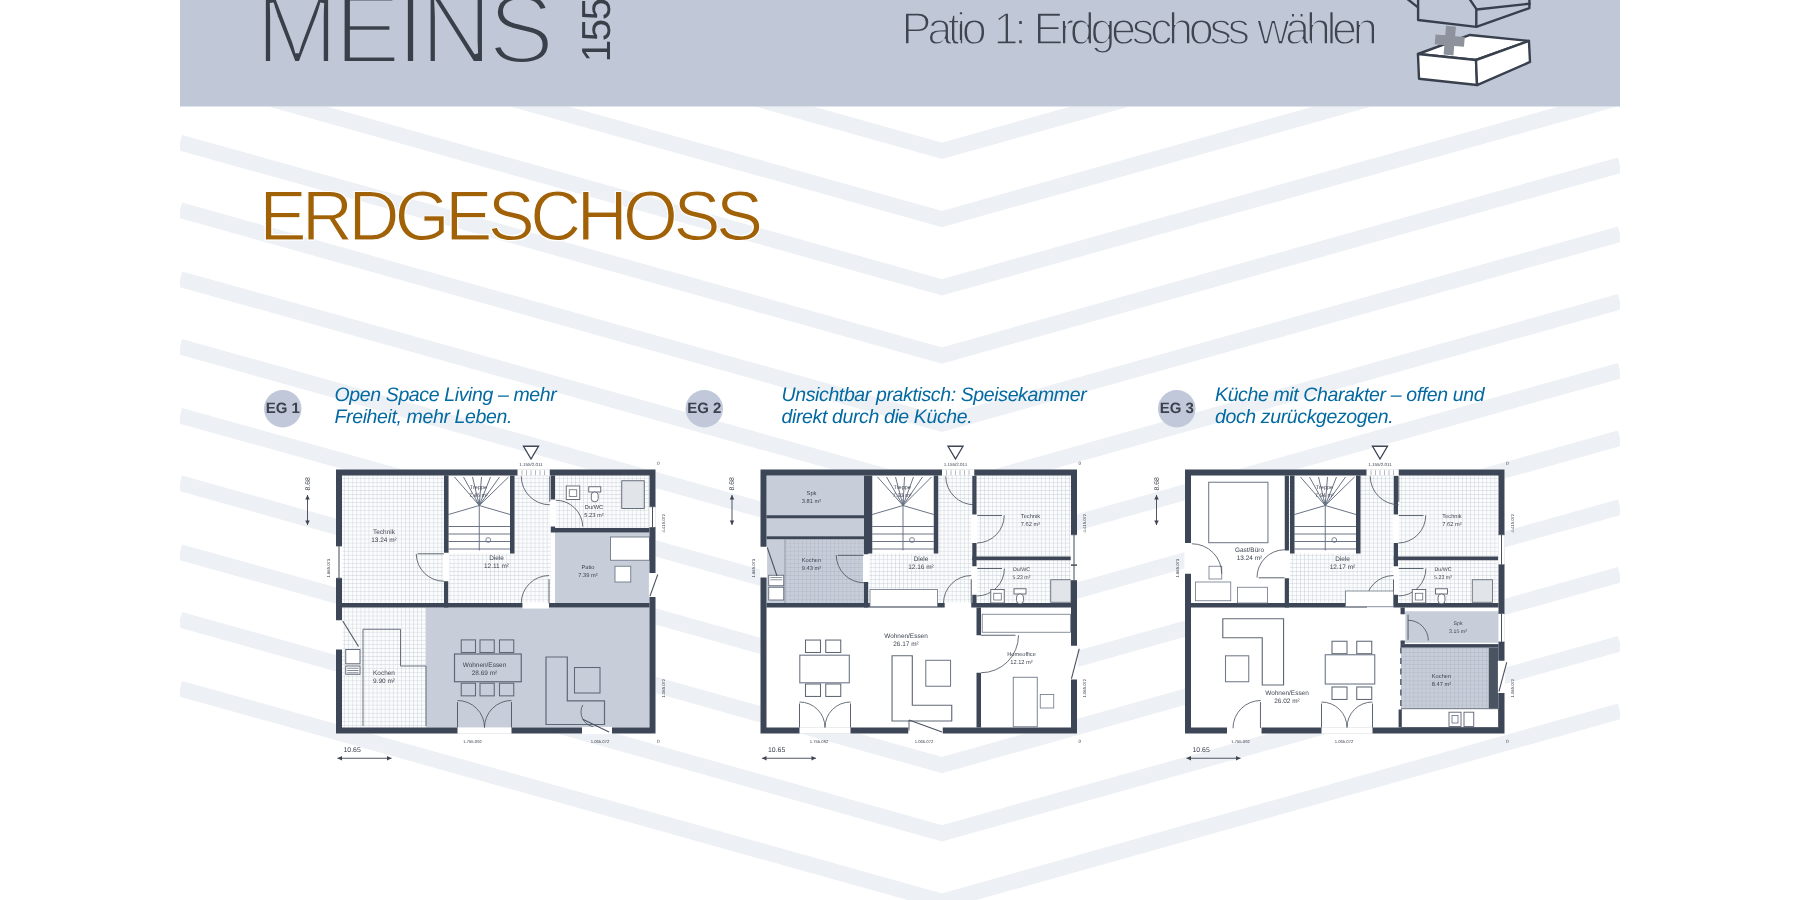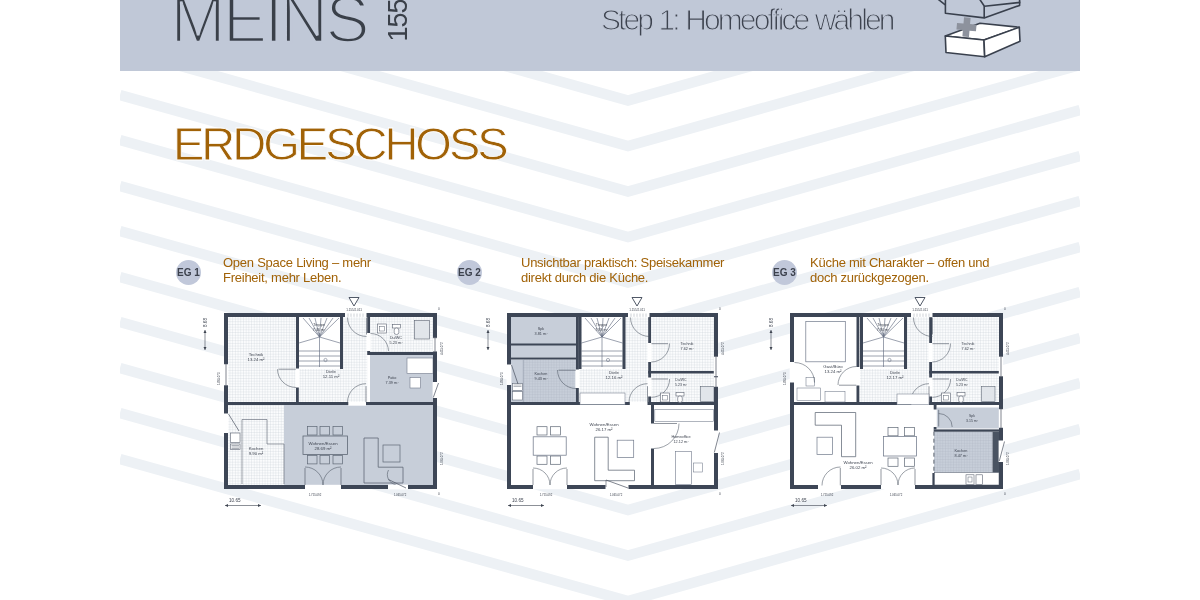--- a/index.html
+++ b/index.html
@@ -1,18 +1,18 @@
 <!DOCTYPE html>
 <html><head><meta charset="utf-8"><style>
 html,body{margin:0;padding:0;width:1200px;height:600px;background:#fff;overflow:hidden;}
 body{font-family:"Liberation Sans",sans-serif;position:relative;}
 div{position:absolute;}
 text{font-family:"Liberation Sans",sans-serif;}
 .badge{width:25px;height:25px;border-radius:50%;background:#c1c8da;color:#3c414d;font-size:10px;font-weight:bold;display:flex;align-items:center;justify-content:center;}
-.cap{font-size:13px;color:#a16207;line-height:14.5px;letter-spacing:-0.25px;}
+.cap{font-size:13px;color:#0369a1;line-height:14.5px;letter-spacing:-0.25px;font-style:italic;}
 </style></head><body>
 
 <svg style="position:absolute;left:0;top:0" width="1200" height="600" viewBox="0 0 1200 600">
 <defs>
       <clipPath id="cc">
         <rect x="120" y="71" width="960" height="529"></rect>
       </clipPath>
     </defs>
 <g clip-path="url(#cc)" stroke="#edf1f5" stroke-width="10.5" fill="none">
 <path d="M 120 -133 L 628 9.5 L 1080 -117"></path>
@@ -33,21 +33,21 @@
   </svg>
 
 <div style="left:120px;top:0;width:960px;height:71px;background:#c0c8d7"></div>
 
 <div style="left:170.5px;top:-14px;font-size:66px;letter-spacing:-2.5px;color:#3a4049;line-height:1;-webkit-text-stroke:2.6px #c0c8d7;">MEINS</div>
 
 <svg style="position:absolute;left:370px;top:0" width="45" height="50" viewBox="370 0 45 50">
     <text transform="translate(406.5 41.5) rotate(-90)" font-size="27" letter-spacing="-1" fill="#3a4049" style="-webkit-text-stroke:1.3px #c0c8d7">155</text>
   </svg>
 
-<div style="left:601px;top:2.5px;font-size:30px;letter-spacing:-2.9px;word-spacing:2px;color:#3e4450;-webkit-text-stroke:1.1px #c0c8d7;">Step 1: Homeoffice wählen</div>
+<div style="left:601px;top:2.5px;font-size:30px;letter-spacing:-2.9px;word-spacing:2px;color:#3e4450;-webkit-text-stroke:1.1px #c0c8d7;">Patio 1: Erdgeschoss wählen</div>
 
 <svg style="position:absolute;left:925px;top:0" width="110" height="62" viewBox="925 0 110 62">
 
 <g fill="none" stroke="#39404d" stroke-width="1.6" stroke-linejoin="round">
 <path d="M 945.4 -2 L 945.4 13.3 L 984.2 17.9 L 984.2 6.3"></path>
 <path d="M 984.2 17.9 L 1019.6 5.4 L 1019.6 -3"></path>
 <path d="M 937.8 -1 L 944.9 4.6 L 945.4 4.8"></path>
 <path d="M 978.8 -2 L 984.4 6.3 L 1020.4 2.4"></path>
 </g>
 

